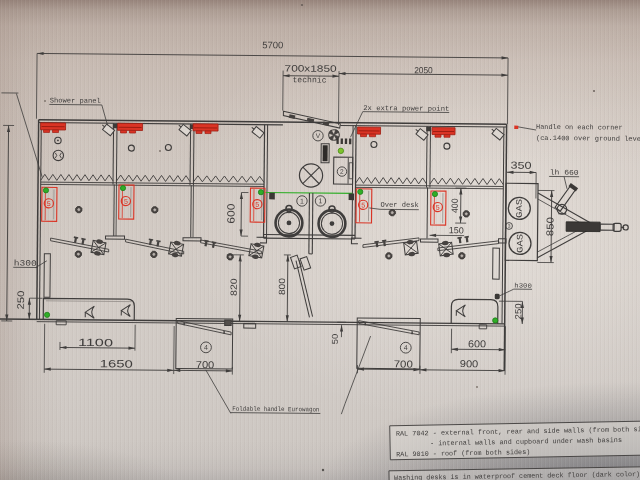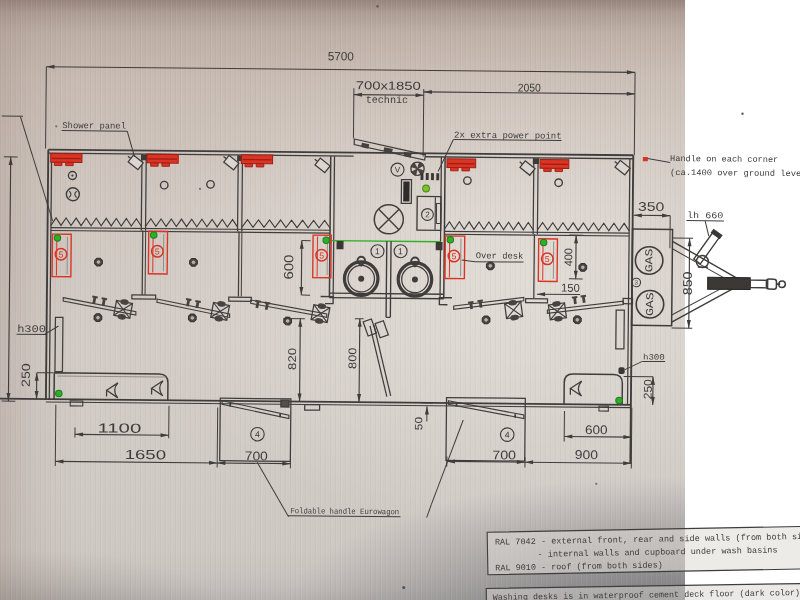--- a/index.html
+++ b/index.html
@@ -1,14 +1,14 @@
 <!DOCTYPE html>
 <html><head><meta charset="utf-8"><style>
 html,body{margin:0;padding:0;width:640px;height:480px;overflow:hidden}
-#ph{position:relative;width:548px;height:480px;background:#f9a8d4}
+#ph{position:relative;width:640px;height:480px;background:#f9a8d4}
 #bg{position:absolute;inset:0;background:
  linear-gradient(180deg, rgba(143,123,114,0.85) 0px, rgba(155,137,127,0.62) 10px, rgba(168,150,139,0.38) 26px, rgba(181,164,152,0.20) 62px, rgba(192,177,166,0.10) 110px, rgba(205,198,192,0) 165px),
  radial-gradient(ellipse 430px 300px at 76% 44%, rgba(255,252,248,0.38), rgba(255,253,250,0) 72%),
  linear-gradient(90deg, rgba(148,126,116,0.28) 0px, rgba(152,134,124,0.11) 28px, rgba(160,148,140,0) 65px),
  radial-gradient(ellipse 420px 150px at 97% 102%, rgba(73,76,85,0.62), rgba(90,92,99,0) 72%),
  radial-gradient(ellipse 220px 60px at 2% 101%, rgba(118,110,102,0.28), rgba(118,110,102,0) 75%),
  linear-gradient(0deg, rgba(115,114,120,0.22) 0px, rgba(135,134,138,0.13) 11px, rgba(150,148,150,0.06) 24px, rgba(160,158,158,0) 40px),
  linear-gradient(180deg, #c9bcb4 0%, #cfc6bf 30%, #d3ccc6 58%, #d0cac5 82%, #ccc6c1 100%);}
 #streaks{position:absolute;inset:0;background:repeating-linear-gradient(90deg, rgba(108,92,85,0.05) 0 1px, rgba(255,255,255,0.05) 1px 2px, rgba(160,150,145,0.0) 2px 4px);}
 svg{position:absolute;left:0;top:0}

